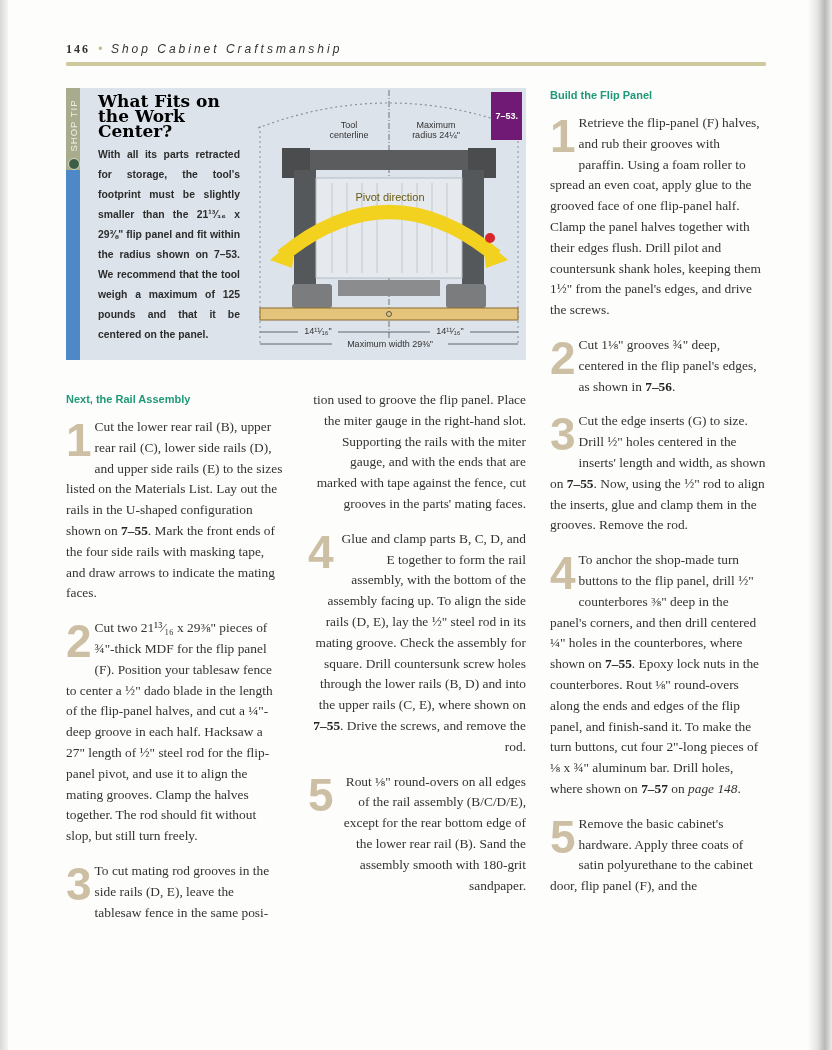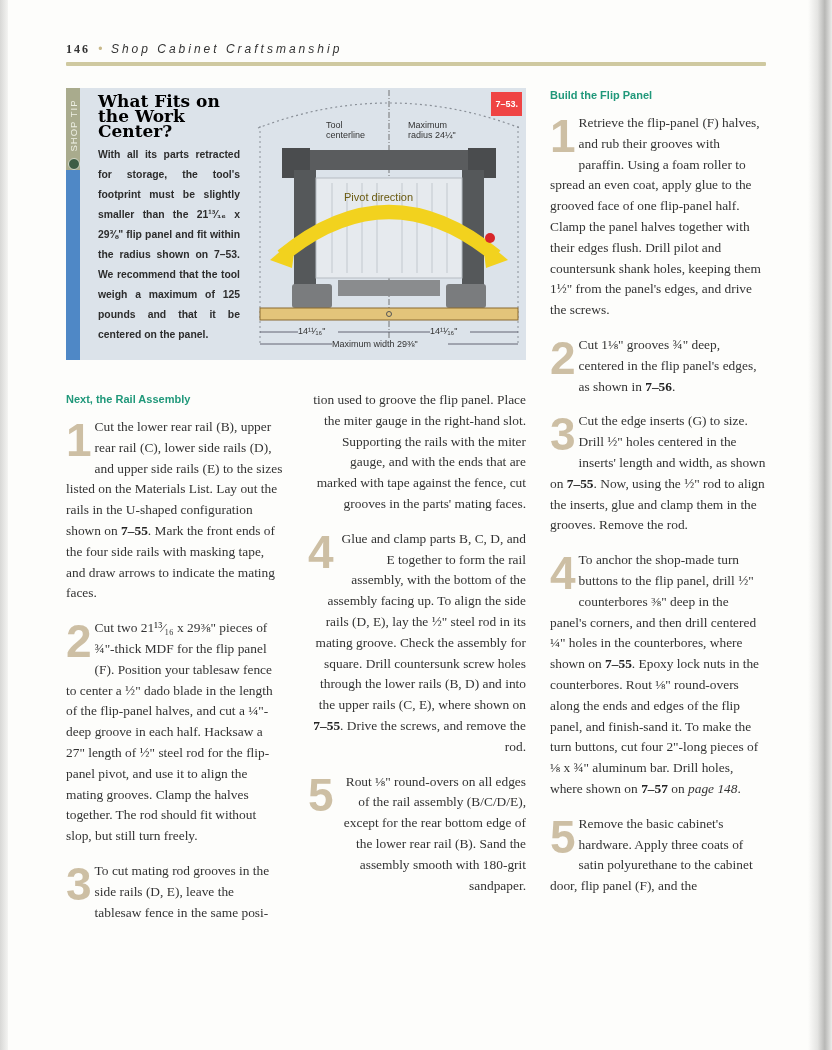--- a/index.html
+++ b/index.html
@@ -54,25 +54,25 @@
     color: #000000;
   }
   .tip-body {
     position: absolute; left: 32px; top: 57px; width: 142px;
     font-family: "Liberation Sans", sans-serif; font-weight: bold; font-size: 10.4px; line-height: 20px;
     color: #2d2d2d; text-align: justify;
   }
   
   .figure { position: absolute; left: 186px; top: 0; width: 274px; height: 272px; }
   .fig-badge {
-    position: absolute; right: 4px; top: 4px; background: #ef4444; color: #fff;
-    font-family: "Liberation Sans", sans-serif; font-weight: bold; font-size: 9px; padding: 7px 4px;
+    position: absolute; right: 4px; top: 4px; background: #701a75; color: #fff;
+    font-family: "Liberation Sans", sans-serif; font-weight: bold; font-size: 9px; padding: 19px 4px;
   }
   .fig-label {
-    position: absolute; font-family: "Liberation Sans", sans-serif; font-size: 9px; line-height: 10px; color: #333; 
+    position: absolute; font-family: "Liberation Sans", sans-serif; font-size: 9px; line-height: 10px; color: #333; text-align: center;
   }
   
   .col { position: absolute; font-size: 13.4px; line-height: 20.8px; color: #333; }
   .section-head {
     font-family: "Liberation Sans", sans-serif; font-weight: bold; color: #20987a;
     font-size: 11px; line-height: 19px; margin: 0 0 8px 0;
   }
   .step { position: relative; margin: 0 0 14px 0; }
   .dropcap {
     float: left; font-family: "Liberation Sans", sans-serif; font-weight: bold;

